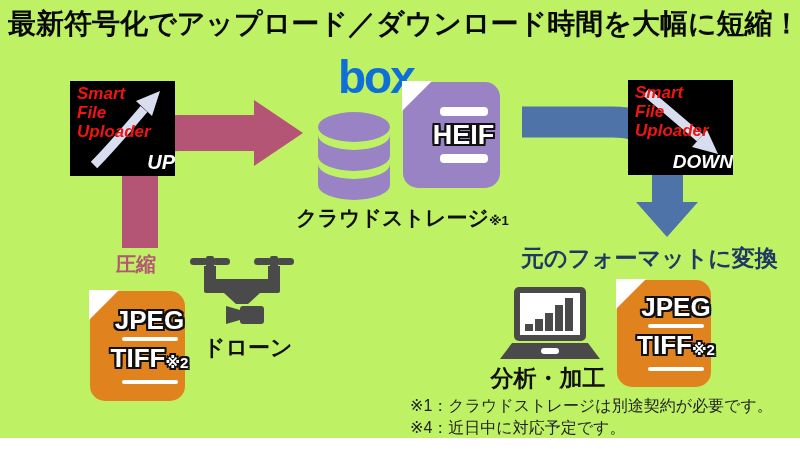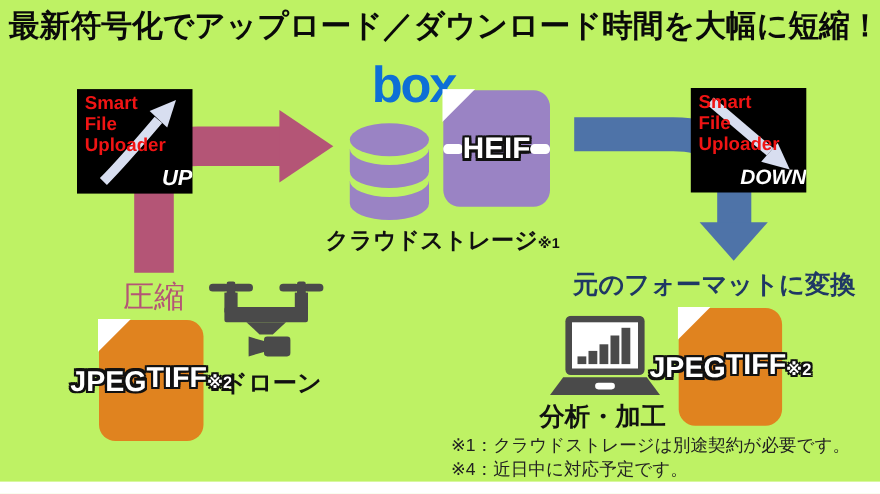--- a/index.html
+++ b/index.html
@@ -8,47 +8,47 @@
 
   .abs{position:absolute;}
 
   
   #title{left:8px;top:5px;width:790px;font-size:28px;font-weight:bold;color:#0a0a0a;
          white-space:nowrap;letter-spacing:0px;}
 
   
   .badge{width:105px;height:95px;background:#000;overflow:hidden;}
   .badge svg{position:absolute;left:0;top:0;}
-  .badge .lines{position:absolute;left:7px;top:3px;font-weight:bold;
+  .badge .lines{position:absolute;left:7px;top:3px;font-style:italic;font-weight:bold;
                 color:var(--red);font-size:17px;line-height:19px;white-space:nowrap;}
   .badge .mode{position:absolute;bottom:2px;left:0;width:100%;text-align:right;color:#fff;
                font-style:italic;font-weight:bold;font-size:20px;}
 
   
   .file-icon{border-radius:15px;}
   .file-icon::before{content:"";position:absolute;left:-1px;top:-1px;width:30px;height:30px;
                      background:#fff;clip-path:polygon(0 0,100% 0,0 100%);}
-  .file-icon .inner{position:absolute;left:0;top:0;width:100%;height:100%;
-                    display:flex;flex-direction:row;align-items:center;justify-content:center;}
+  .file-icon .inner{position:absolute;left:12px;top:0;width:100%;height:100%;
+                    display:flex;flex-direction:column;align-items:center;justify-content:center;}
   .outline-text{color:#fff;font-weight:bold;
      text-shadow:-2px -2px 0 #111,2px -2px 0 #111,-2px 2px 0 #111,2px 2px 0 #111,
                  -2px 0 0 #111,2px 0 0 #111,0 -2px 0 #111,0 2px 0 #111;}
   .fmt{font-size:26px;line-height:28px;letter-spacing:0px;}
   .fmt-bar{width:56px;height:4px;background:#fff;border-radius:2px;margin:3px 0;}
   .noteref-inline{font-size:15px;vertical-align:-1px;}
 
   #orange-left{left:90px;top:291px;width:95px;height:110px;background:var(--orange);}
   #orange-right{left:617px;top:280px;width:94px;height:107px;background:var(--orange);}
   #heif-icon{left:403px;top:82px;width:97px;height:106px;background:var(--purple);}
   .heif-bar{width:48px;height:9px;background:#fff;border-radius:4px;margin:5px 0;}
   #heif-icon .fmt{font-size:27px;}
 
   
-  #compress-label{left:104px;top:251px;width:64px;text-align:right;font-size:28px;
-                  font-weight:normal;color:var(--pink);}
+  #compress-label{left:104px;top:251px;width:64px;text-align:center;font-size:20px;
+                  font-weight:bold;color:var(--pink);}
   #drone-label{left:203px;top:333px;width:92px;text-align:left;font-size:22px;
                font-weight:bold;color:#111;}
   #box-logo{left:306px;top:53px;font-size:46px;font-weight:bold;color:var(--box_blue);
             letter-spacing:-2px;line-height:48px;margin-left:32px;}
   #cloud-label{left:296px;top:204px;width:226px;font-size:21px;font-weight:bold;color:#111;
                white-space:nowrap;}
   #cloud-label .small, .noteref-sm{font-size:13px;font-weight:bold;}
   #convert-label{left:521px;top:243px;font-size:23px;font-weight:bold;color:var(--navy);
                  white-space:nowrap;}
   #analysis-label{left:490px;top:363px;width:116px;text-align:center;font-size:23px;

